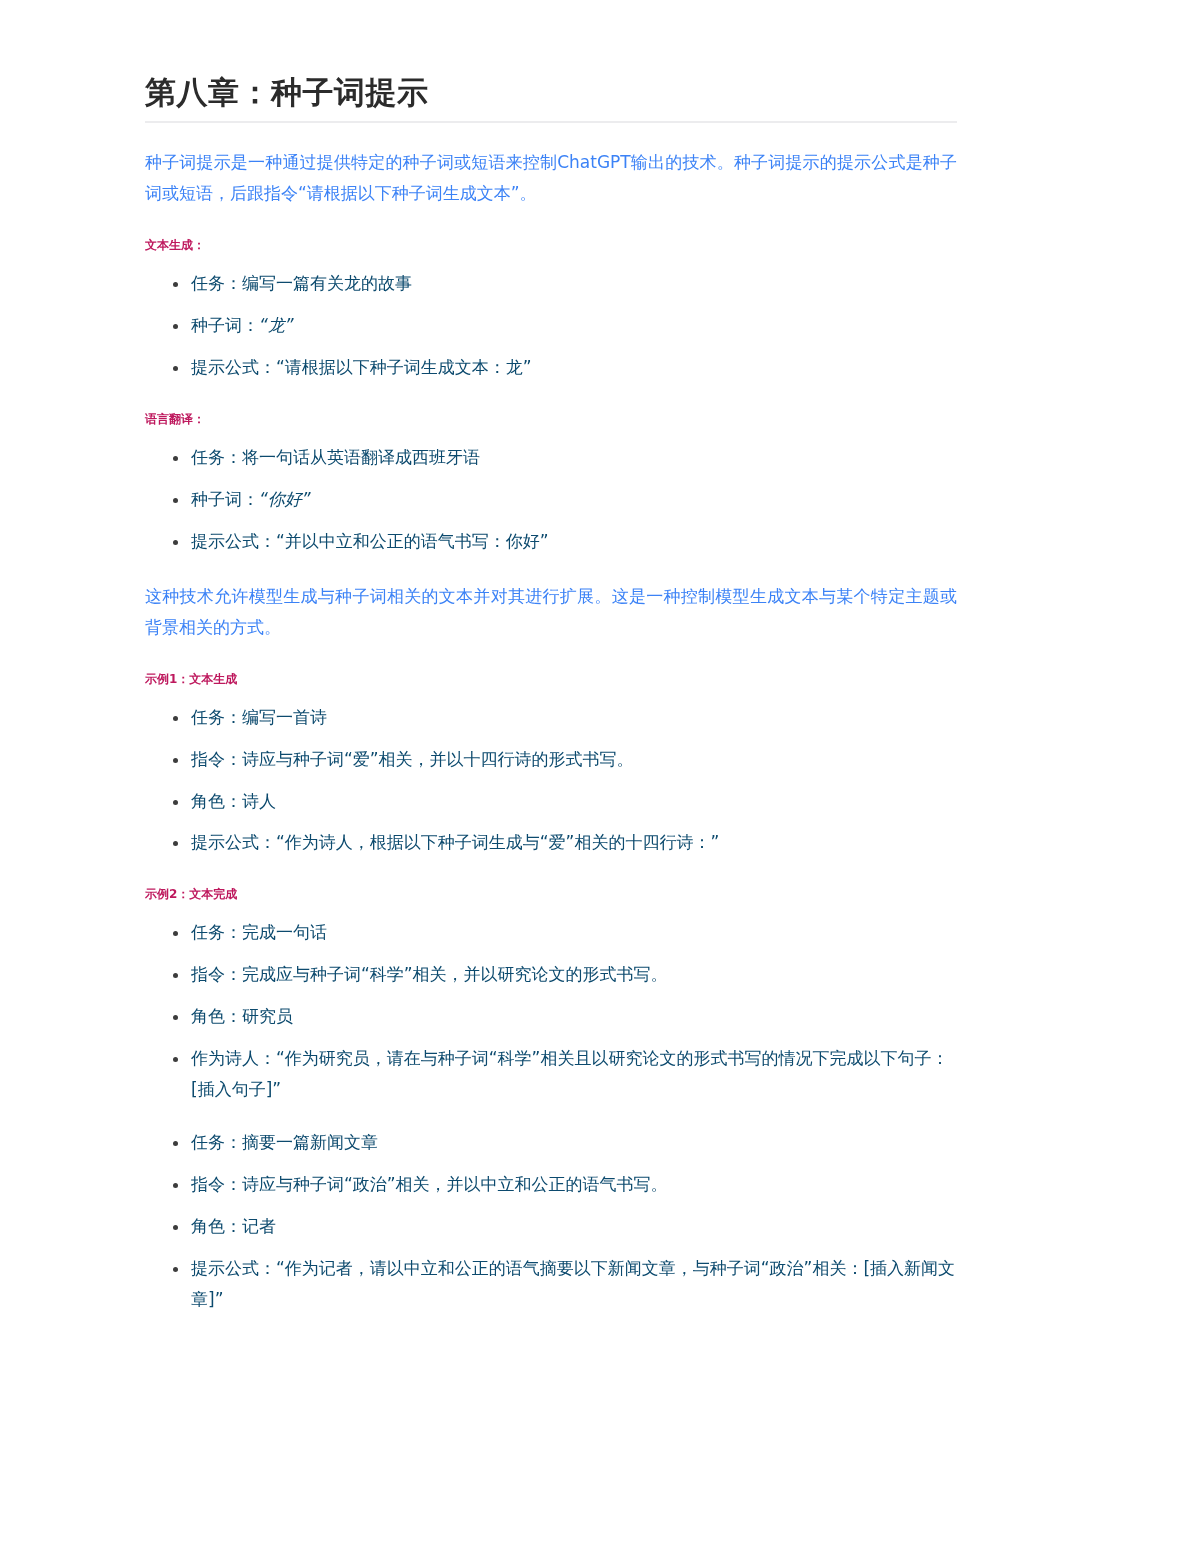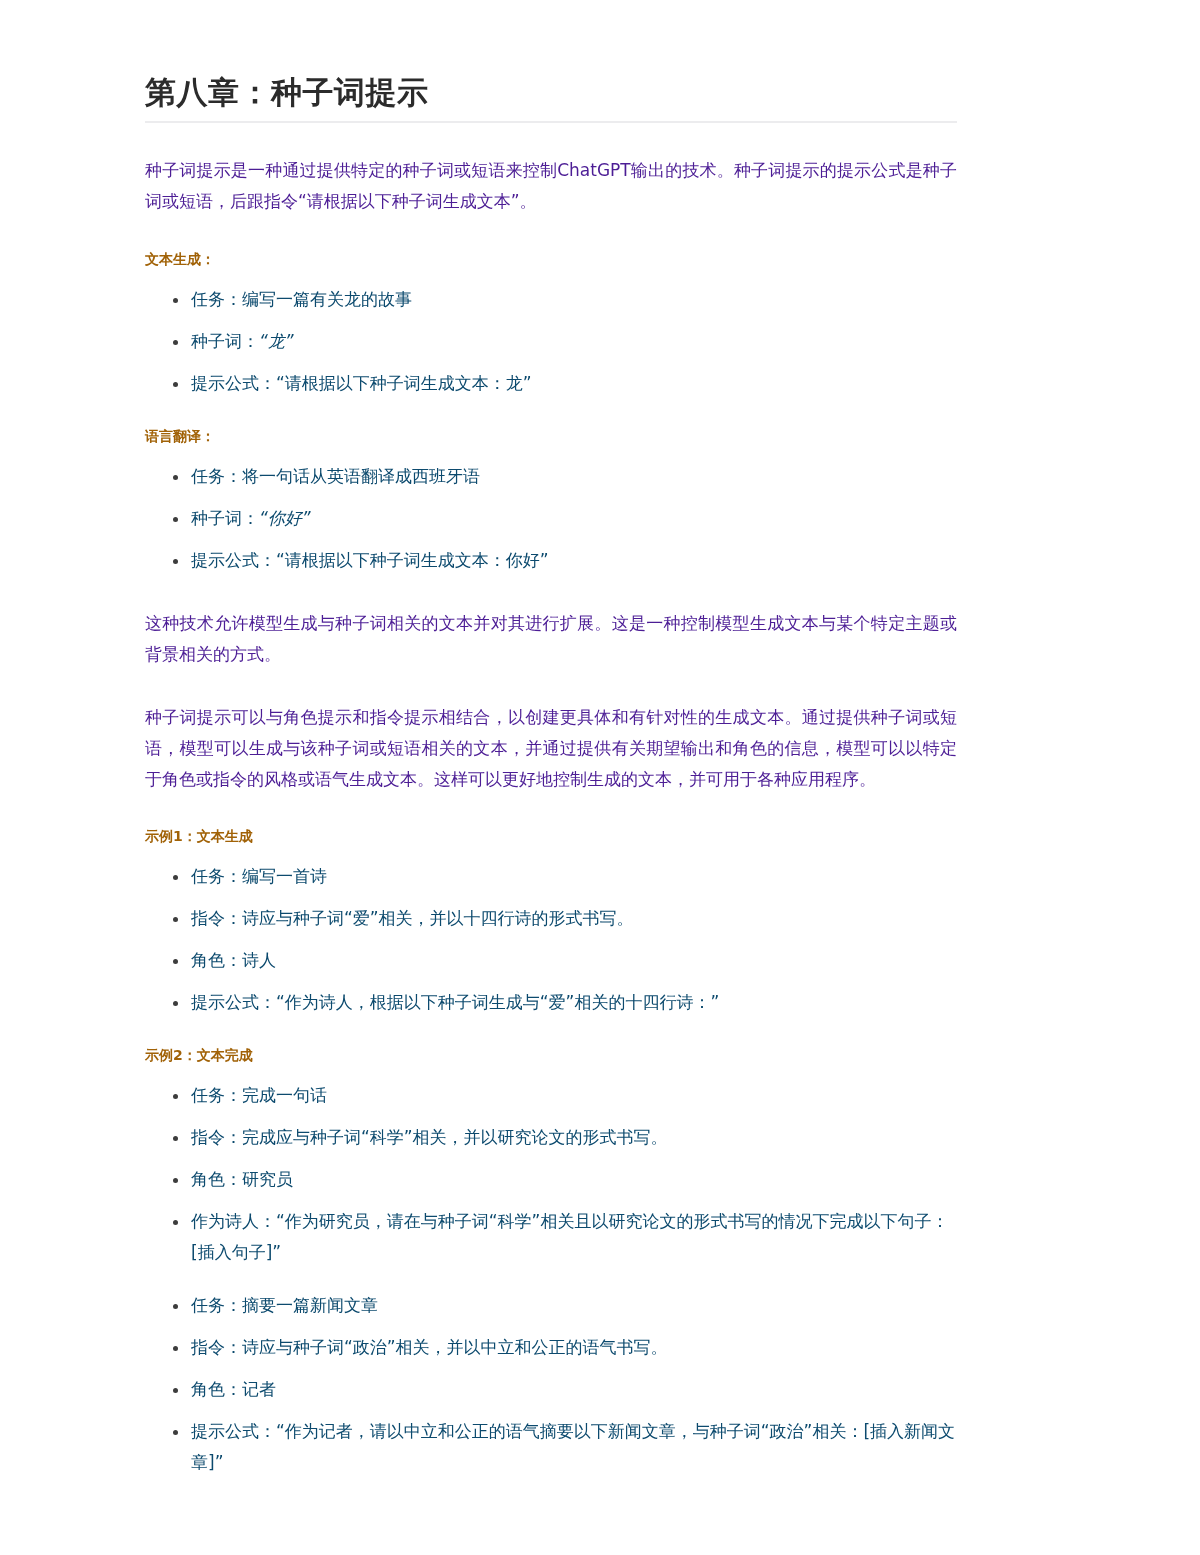--- a/index.html
+++ b/index.html
@@ -26,28 +26,28 @@
     color: #2b2b2b;
     line-height: 1.3;
     letter-spacing: 0.5px;
     padding-bottom: 9px;
     border-bottom: 2px solid #ececee;
     margin-bottom: 14px;
   }
   p.doc-para {
     font-size: 17px;
     line-height: 1.82;
-    color: #4c1d95;
-    margin: 32px 0;
+    color: #3b82f6;
+    margin: 24px 0;
     text-align: justify;
   }
   .section-heading {
-    font-size: 14px;
+    font-size: 12px;
     font-weight: 700;
-    color: #a16207;
+    color: #be185d;
     margin: 27px 0 14px 0;
     line-height: 1.5;
   }
   ul.doc-list {
     margin: 14px 0 22px 0;
     padding-left: 44px;
     list-style: disc outside;
   }
   ul.doc-list li {
     font-size: 17px;
@@ -77,26 +77,25 @@
   <ul class="doc-list">
     <li><span>任务：编写一篇有关龙的故事</span></li>
     <li><span>种子词：</span><em class="seed-word">“龙”</em></li>
     <li><span>提示公式：“请根据以下种子词生成文本：龙”</span></li>
   </ul>
 
   <div class="section-heading">语言翻译：</div>
   <ul class="doc-list">
     <li><span>任务：将一句话从英语翻译成西班牙语</span></li>
     <li><span>种子词：</span><em class="seed-word">“你好”</em></li>
-    <li><span>提示公式：“请根据以下种子词生成文本：你好”</span></li>
+    <li><span>提示公式：“并以中立和公正的语气书写：你好”</span></li>
   </ul>
 
   <p class="doc-para">这种技术允许模型生成与种子词相关的文本并对其进行扩展。这是一种控制模型生成文本与某个特定主题或背景相关的方式。</p>
 
-  <p class="doc-para">种子词提示可以与角色提示和指令提示相结合，以创建更具体和有针对性的生成文本。通过提供种子词或短语，模型可以生成与该种子词或短语相关的文本，并通过提供有关期望输出和角色的信息，模型可以以特定于角色或指令的风格或语气生成文本。这样可以更好地控制生成的文本，并可用于各种应用程序。</p>
 
   <div class="section-heading">示例1：文本生成</div>
   <ul class="doc-list">
     <li><span>任务：编写一首诗</span></li>
     <li><span>指令：诗应与种子词“爱”相关，并以十四行诗的形式书写。</span></li>
     <li><span>角色：诗人</span></li>
     <li><span>提示公式：“作为诗人，根据以下种子词生成与“爱”相关的十四行诗：”</span></li>
   </ul>
 
   <div class="section-heading">示例2：文本完成</div>

